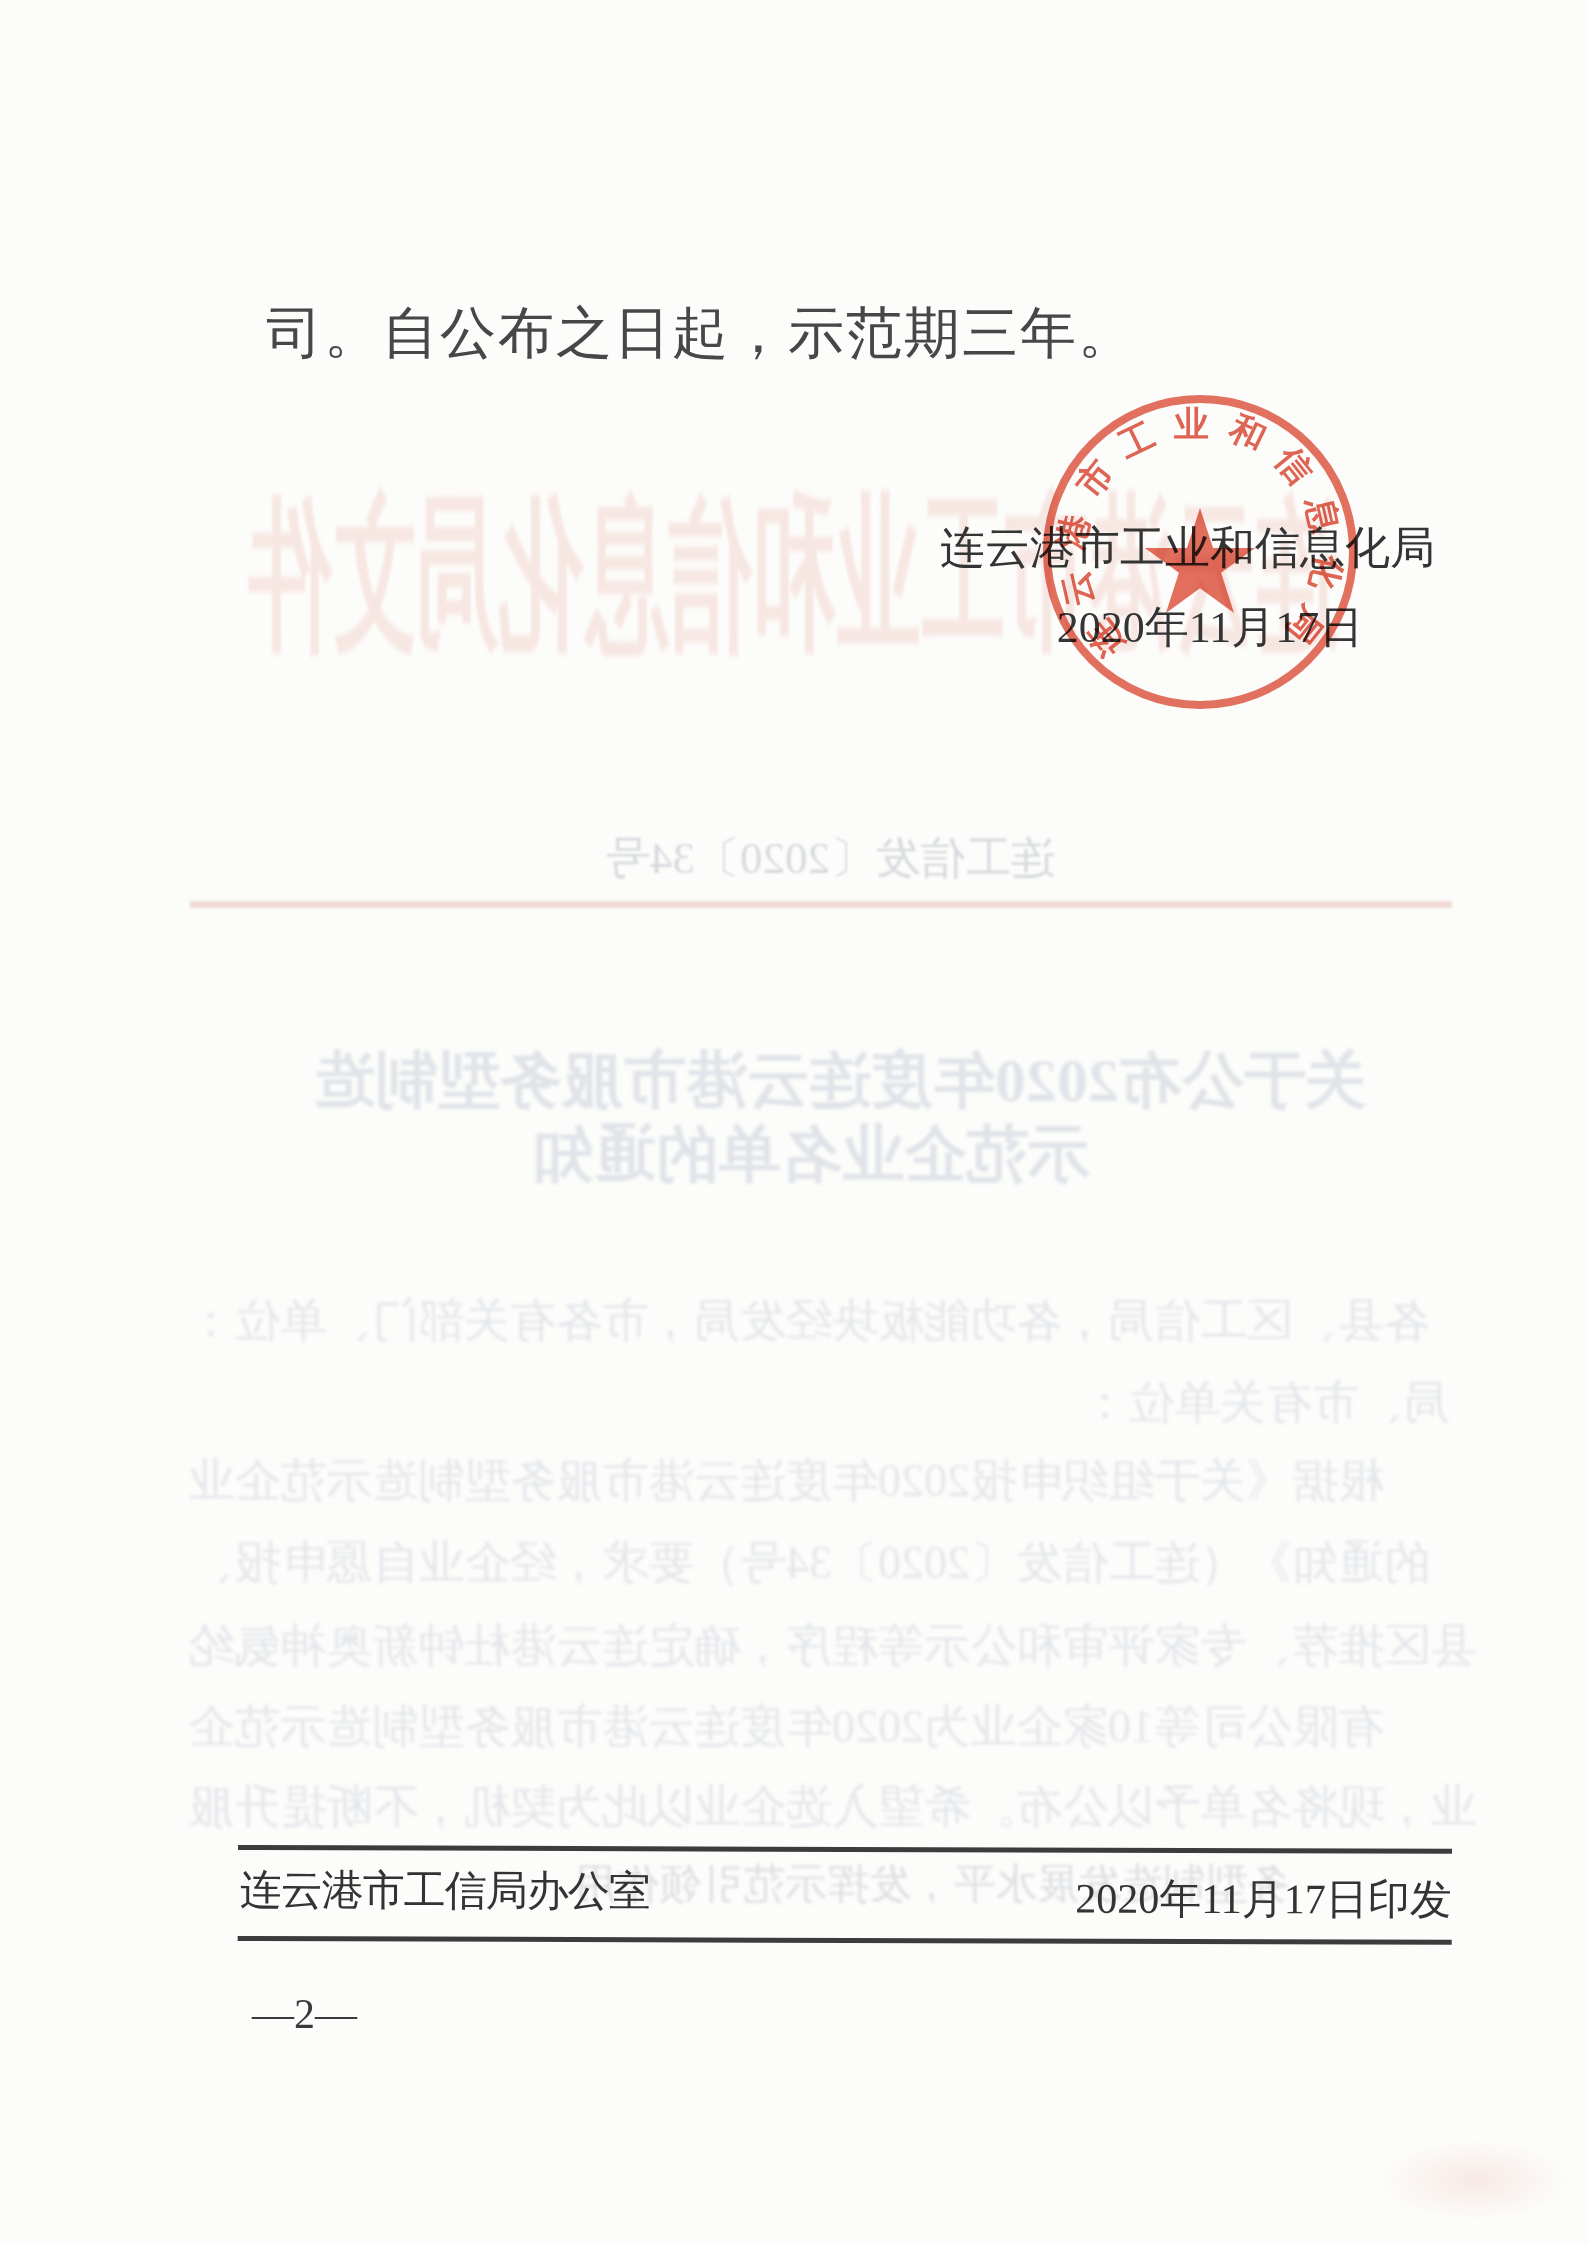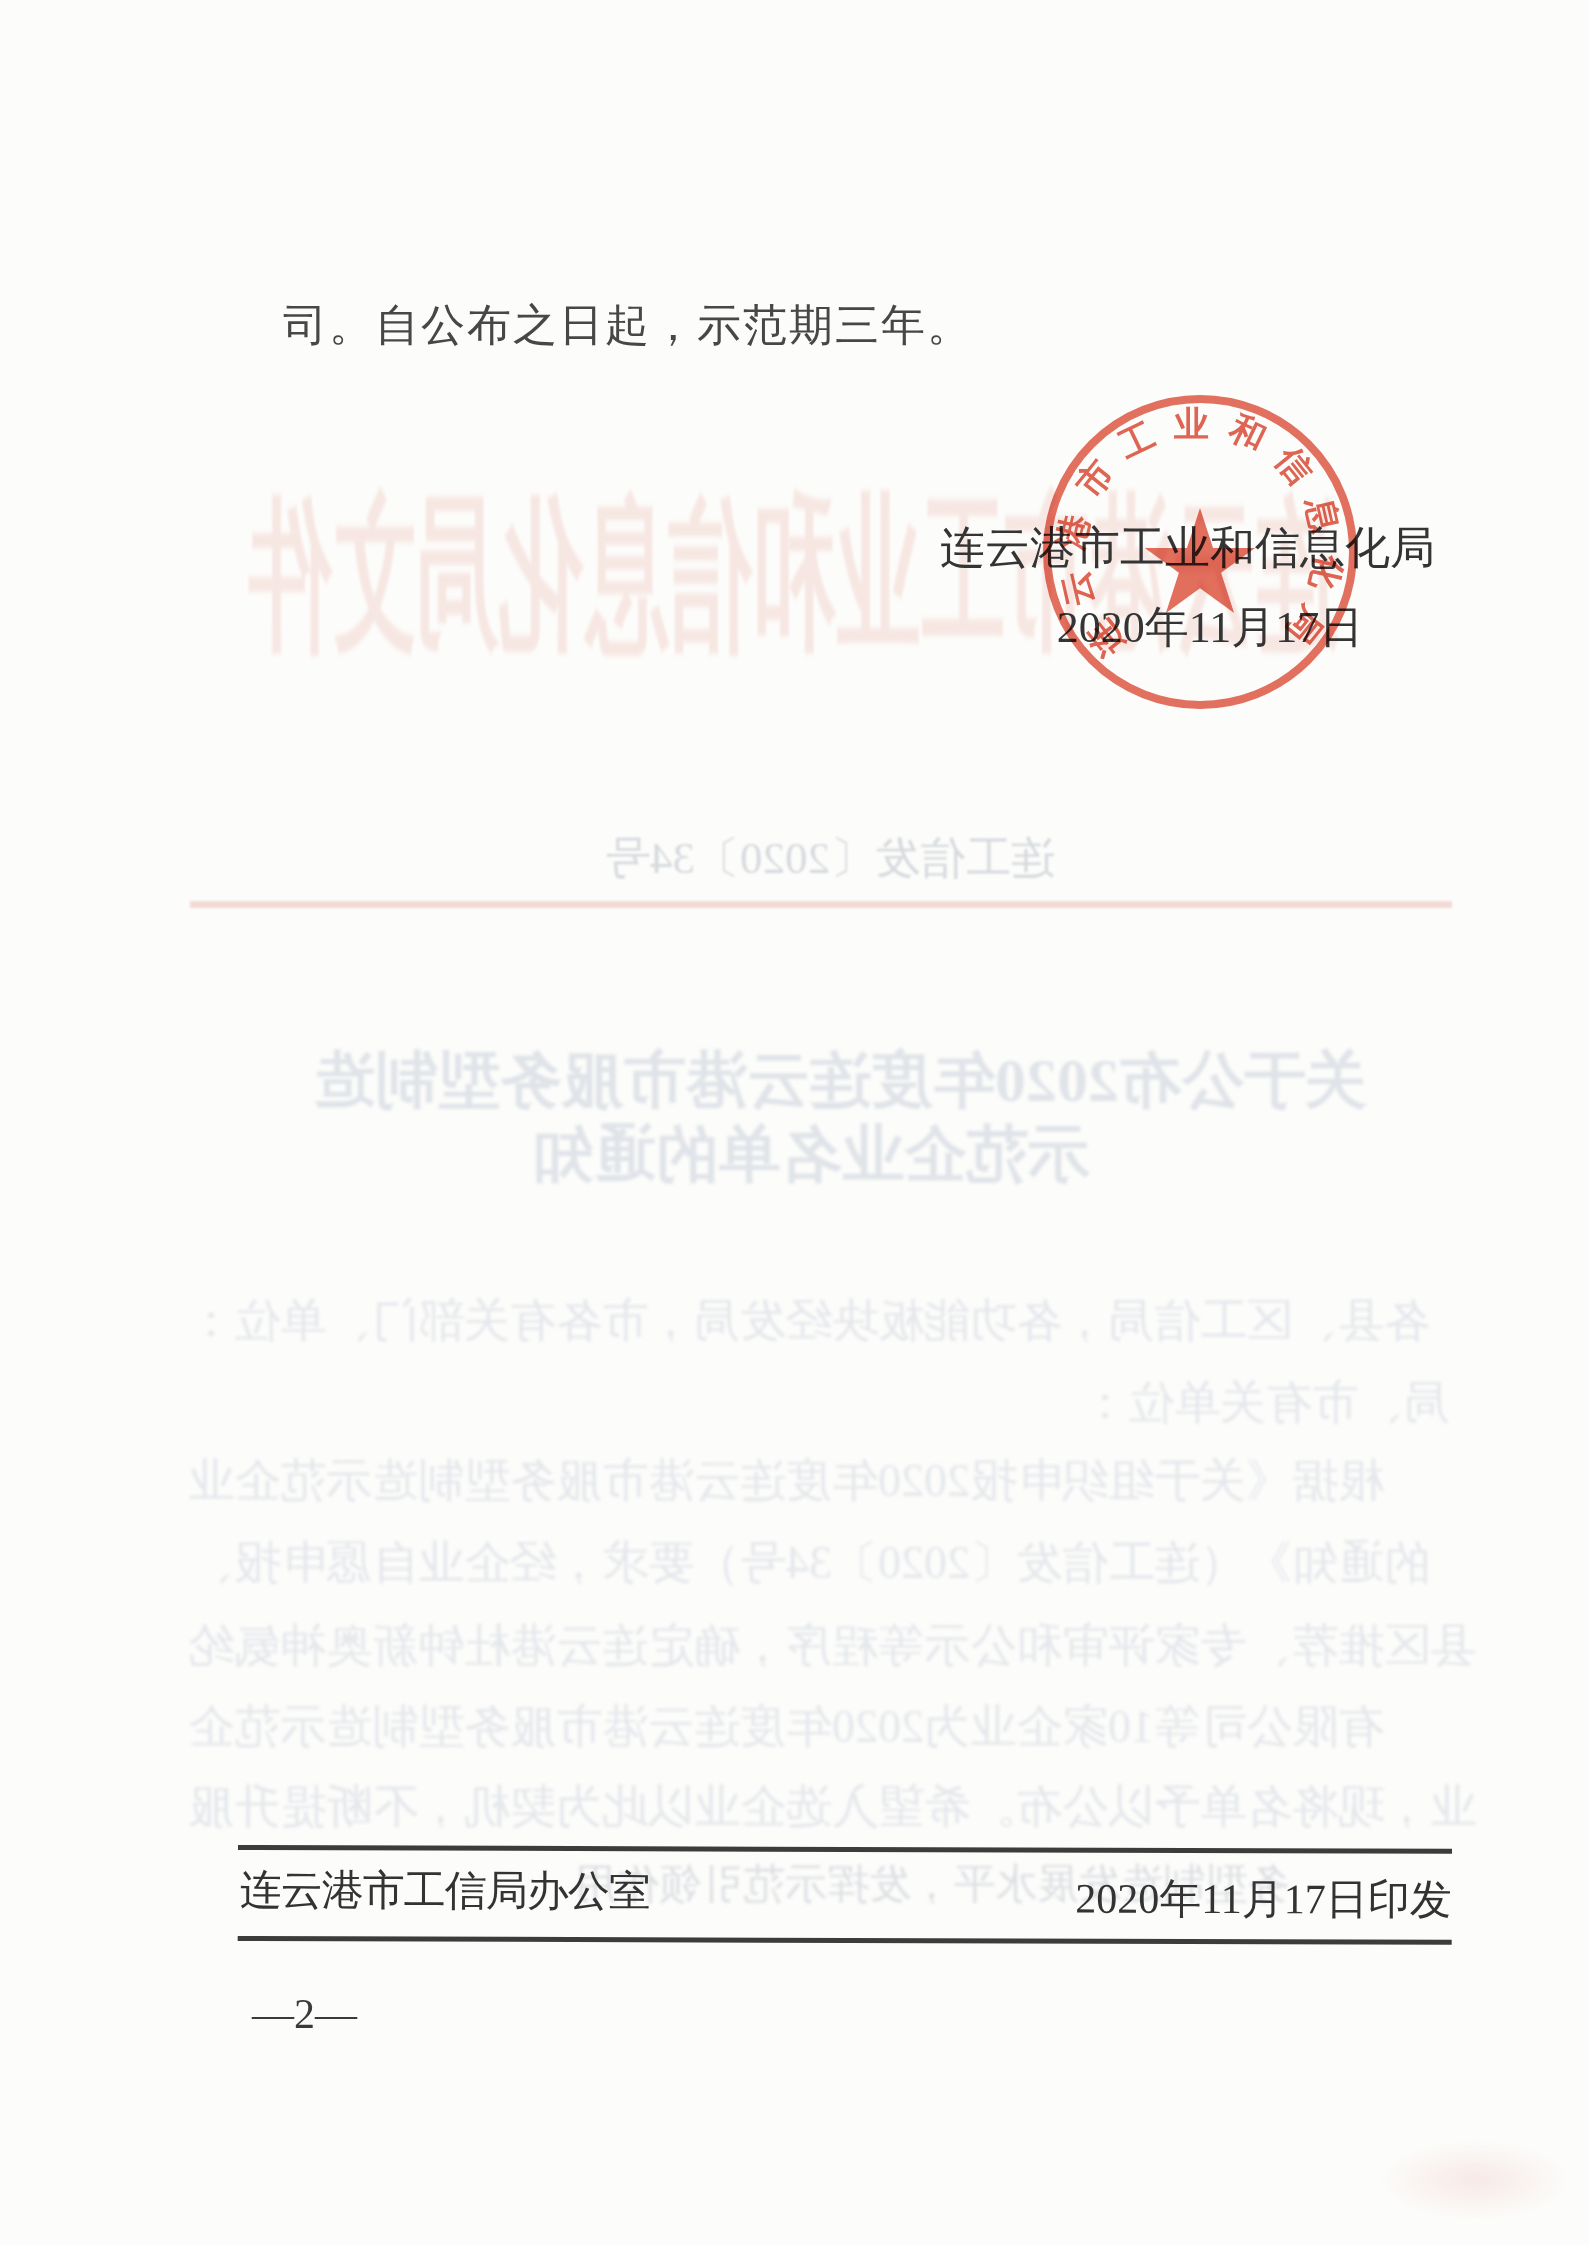--- a/index.html
+++ b/index.html
@@ -8,21 +8,21 @@
     width:1589px;height:2245px;
     margin:0 auto;
     background:#fcfcfa;
     overflow:hidden;
     font-family:"Liberation Serif","DejaVu Serif",serif;
     color:#3a3a3a;
   }
   .abs{position:absolute;white-space:nowrap;}
 
   
-  .topline{left:283px;top:296px;font-size:44px;letter-spacing:2px;color:#474747;}
+  .topline{left:266px;top:296px;font-size:56px;letter-spacing:2px;color:#474747;}
   .sig-agency{left:940px;top:518px;width:492px;text-align:center;font-size:45px;color:#343434;}
   .sig-date{left:1010px;top:598px;width:320px;text-align:center;font-size:44px;color:#343434;margin-left:40px;}
 
   .footer-wrap{left:0;top:0;width:1589px;height:2245px;transform:rotate(0.18deg);transform-origin:240px 1845px;pointer-events:none;}
   .rule{position:absolute;background:#3c3c3c;}
   .rule-top{left:238px;top:1845px;width:1214px;height:5px;}
   .rule-bottom{left:238px;top:1936px;width:1214px;height:5px;}
   .footer-office{position:absolute;left:240px;top:1862px;font-size:42px;letter-spacing:-1px;color:#333;white-space:nowrap;}
   .footer-date{position:absolute;left:1040px;top:1868px;width:412px;text-align:right;font-size:42px;color:#333;white-space:nowrap;}
   .page-num{left:252px;top:1990px;font-size:42px;color:#3a3a3a;}

